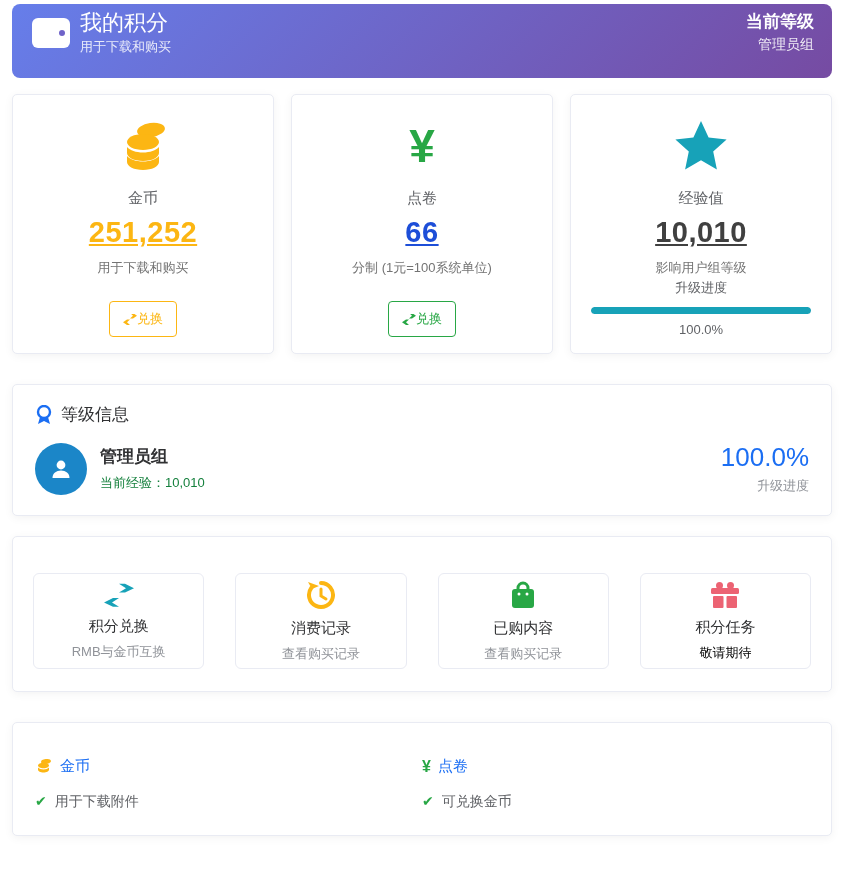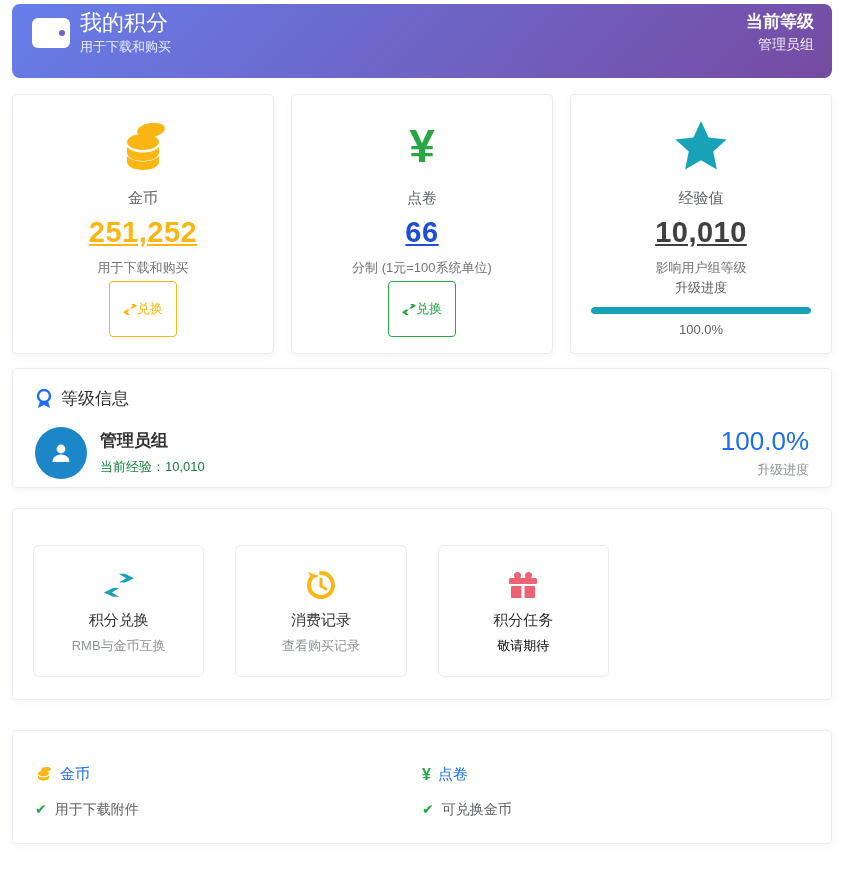--- a/index.html
+++ b/index.html
@@ -29,42 +29,42 @@
   .stats { display:flex; gap:17px; margin-top:16px; }
   .stat-card { flex:1; height:260px; padding:18px 20px 16px; text-align:center; display:flex; flex-direction:column; align-items:center; }
   .stat-icon { height:62px; display:flex; align-items:center; justify-content:center; margin-top:2px; }
   .yen-glyph { font-size:46px; font-weight:bold; color:#28a745; line-height:52px; }
   .stat-label { font-size:15px; color:#606266; margin-top:12px; }
   .stat-value { font-size:29px; font-weight:bold; margin-top:8px; letter-spacing:.5px;text-decoration:underline; }
   .v-gold { color:#fcb613; } .v-green { color:#1d4ed8; } .v-teal { color:#404040; }
   .stat-desc { font-size:13px; color:#737373; margin-top:10px; }
   .stat-spacer { flex:1; }
   .xbtn { display:inline-flex; align-items:center; gap:0; background:#fff; font-size:13px;
-    border-radius:4px; padding:18px 13px; cursor:pointer; }
+    border-radius:4px; padding:8px 13px; cursor:pointer; }
   .xbtn.gold { color:#fcb613; border:1px solid #fcb613; }
   .xbtn.green { color:#28a745; border:1px solid #28a745; }
   .prog-label { font-size:13px; color:#606266; }
   .prog-track { width:100%; height:7px; background:#e4e7ed; border-radius:4px; margin-top:10px; overflow:hidden; }
   .prog-fill { height:100%; background:#17a2b8; border-radius:4px; }
   .prog-pct { font-size:13px; color:#606266; margin-top:8px; }
 
   
-  .level-panel { margin-top:14px; padding:18px 22px 8px; }
+  .level-panel { margin-top:30px; padding:18px 22px 20px; }
   .level-row { display:flex; align-items:center; margin-top:16px; }
   .avatar { width:52px; height:52px; border-radius:50%; background:#1b86c8; display:flex; align-items:center; justify-content:center; margin-right:13px; flex:none; }
   .level-name { font-size:17px; font-weight:bold; color:#303133; }
   .level-exp { font-size:13px; color:#15803d; margin-top:6px; }
   .level-right { margin-left:auto; text-align:right; }
   .level-pct { font-size:26px; color:#1b6ef3; }
   .level-pct-label { font-size:13px; color:#909399; margin-top:4px; }
 
   
   .func-panel { margin-top:20px; padding:18px 20px 22px; }
   .func-grid { display:grid; grid-template-columns:repeat(4,1fr); gap:31px; margin-top:18px; }
-  .func-card { border:1px solid #e9ebf3; border-radius:6px; height:132px; text-align:center; padding:16px 8px; cursor:pointer;
+  .func-card { border:1px solid #e9ebf3; border-radius:6px; height:96px; text-align:center; padding:16px 8px; cursor:pointer;
     display:flex; flex-direction:column; align-items:center; justify-content:center; background:#fff; }
   .func-icon { height:34px; display:flex; align-items:center; justify-content:center; }
   .func-title { font-size:15px; color:#303133; margin-top:9px; }
   .func-desc { font-size:13px; color:#909399; margin-top:7px; }
   .func-desc.dim { color:#000000; }
 
   
   .info-panel { margin-top:30px; padding:18px 22px 20px; }
   .info-cols { display:flex; margin-top:16px; }
   .info-col { flex:1; }
@@ -201,20 +201,32 @@
           <svg width="30" height="30" viewBox="0 0 30 30">
             <path d="M15 3a12 12 0 1 1-9.6 4.8" fill="none" stroke="#fcb613" stroke-width="4" stroke-linecap="round"></path>
             <path d="M2 2l4 7 7-3z" fill="#fcb613"></path>
             <path d="M15 9v7l5 3" fill="none" stroke="#fcb613" stroke-width="3" stroke-linecap="round"></path>
           </svg>
         </div>
         <div class="func-title">消费记录</div>
         <div class="func-desc">查看购买记录</div>
       </div>
 
+      <div class="func-card">
+        <div class="func-icon">
+          <svg width="28" height="30" viewBox="0 0 28 30">
+            <path d="M9 10V8a5 5 0 0 1 10 0v2" fill="none" stroke="#28a745" stroke-width="3"></path>
+            <rect x="3" y="9" width="22" height="19" rx="3" fill="#28a745"></rect>
+            <circle cx="10" cy="14" r="1.5" fill="#fff"></circle>
+            <circle cx="18" cy="14" r="1.5" fill="#fff"></circle>
+          </svg>
+        </div>
+        <div class="func-title">已购内容</div>
+        <div class="func-desc">查看购买记录</div>
+      </div>
 
       <div class="func-card">
         <div class="func-icon">
           <svg width="30" height="28" viewBox="0 0 30 28">
             <g fill="#ec6373">
               <circle cx="9.5" cy="4.5" r="3.5"></circle>
               <circle cx="20.5" cy="4.5" r="3.5"></circle>
               <rect x="1" y="7" width="28" height="6" rx="1.5"></rect>
               <rect x="3" y="15" width="10.5" height="12" rx="1"></rect>
               <rect x="16.5" y="15" width="10.5" height="12" rx="1"></rect>

